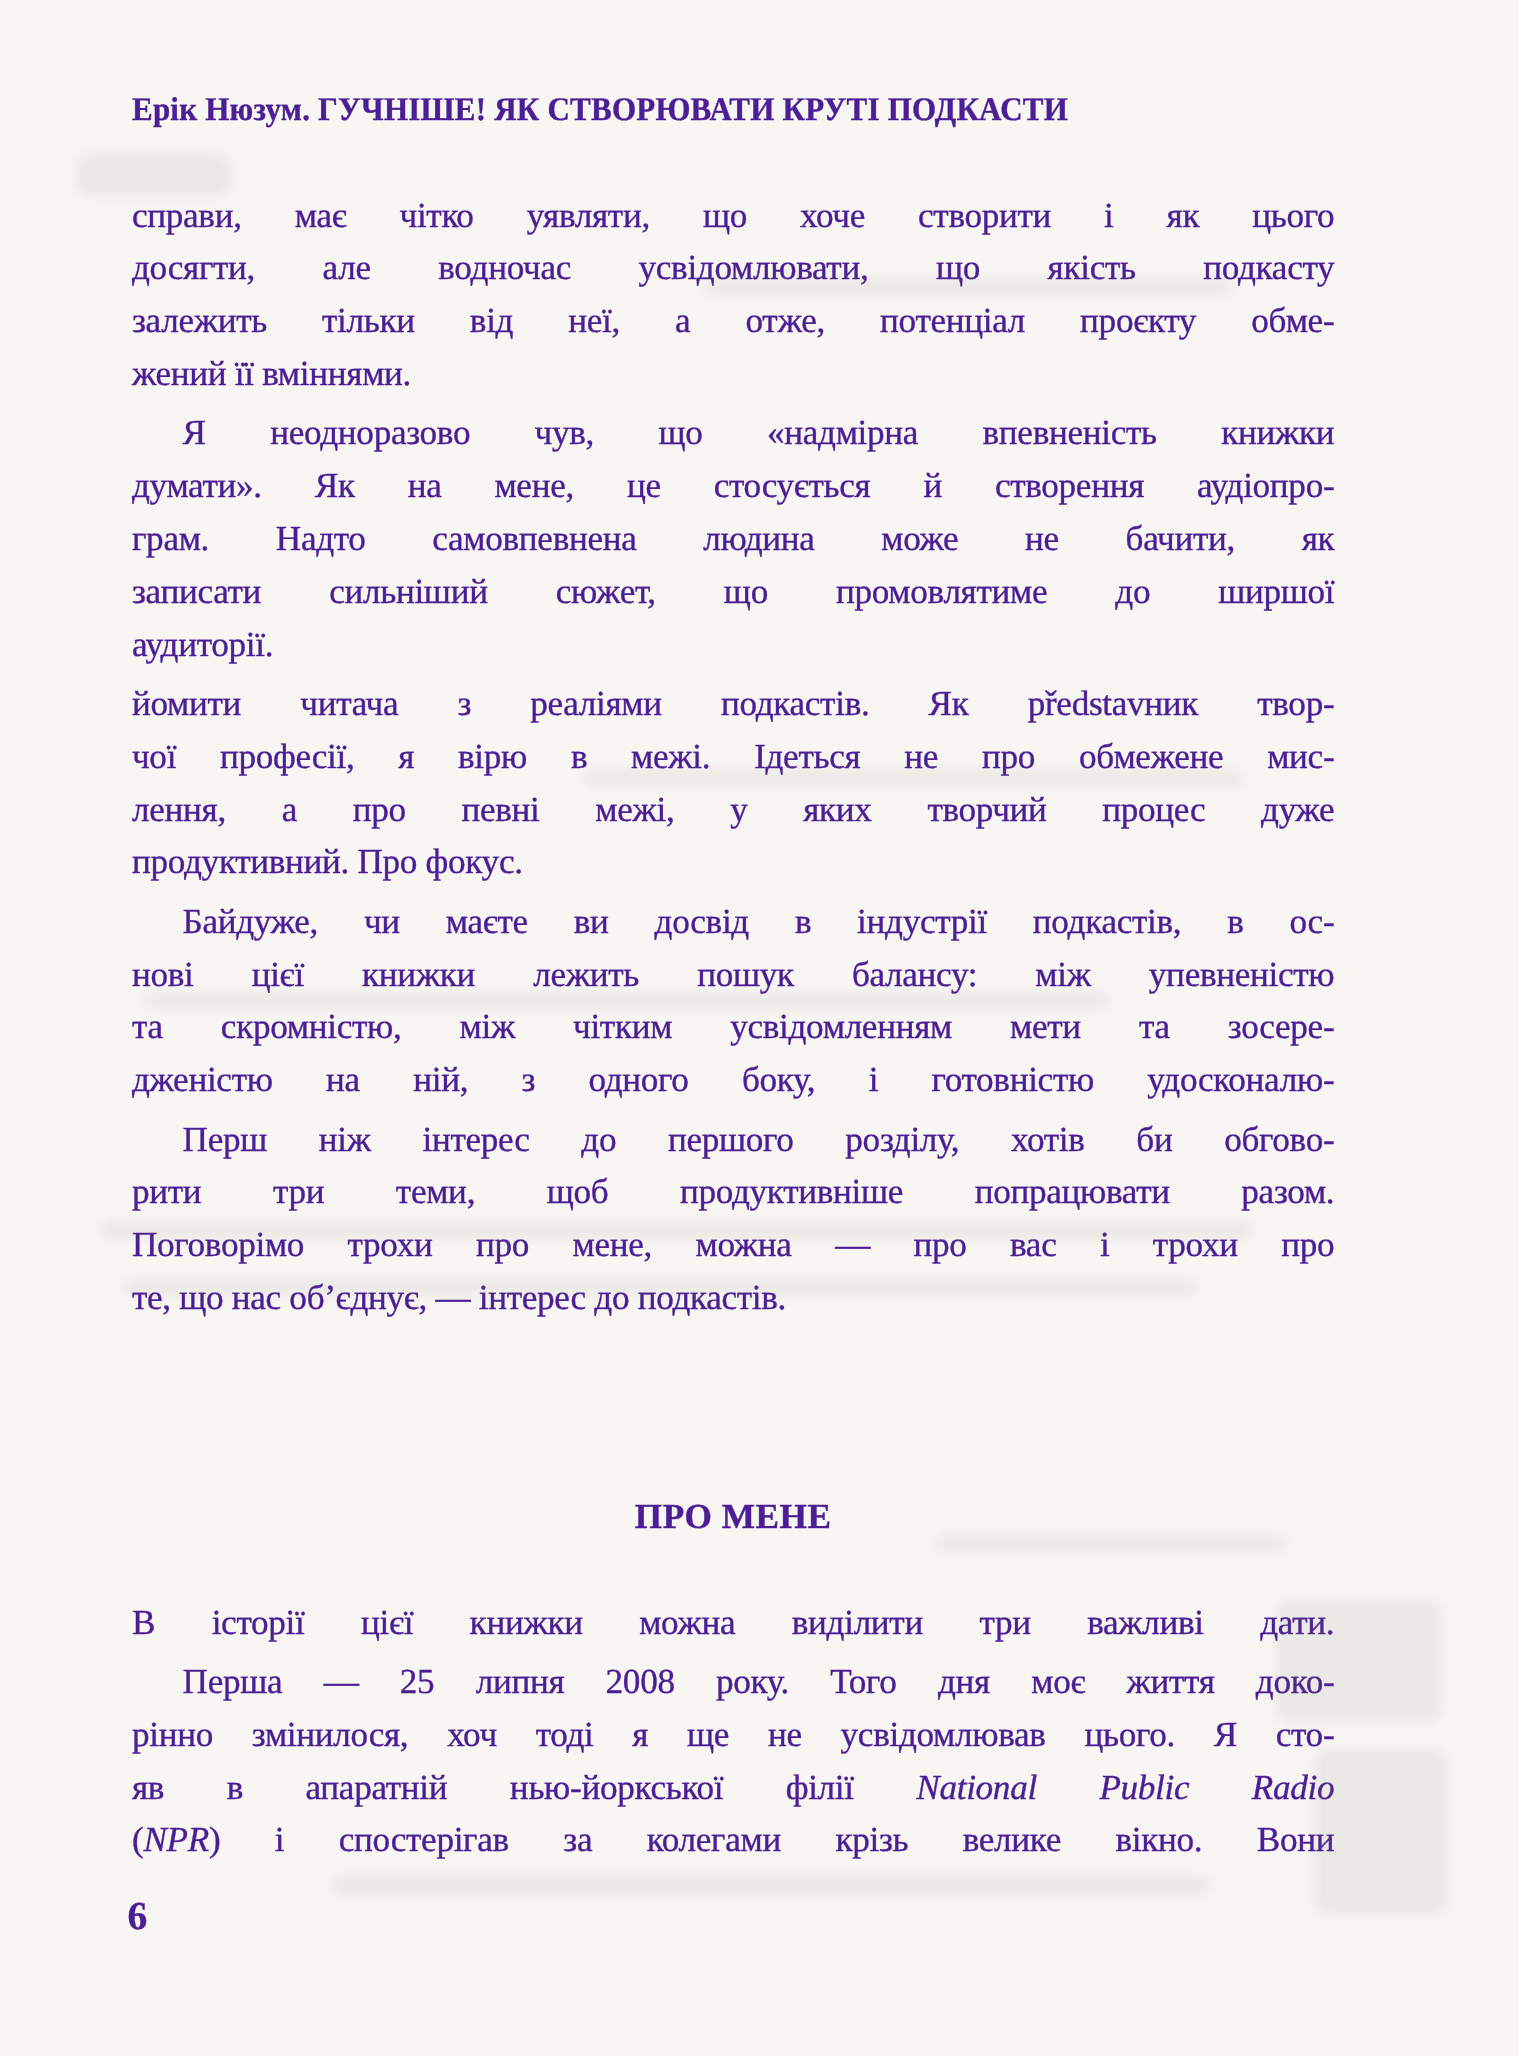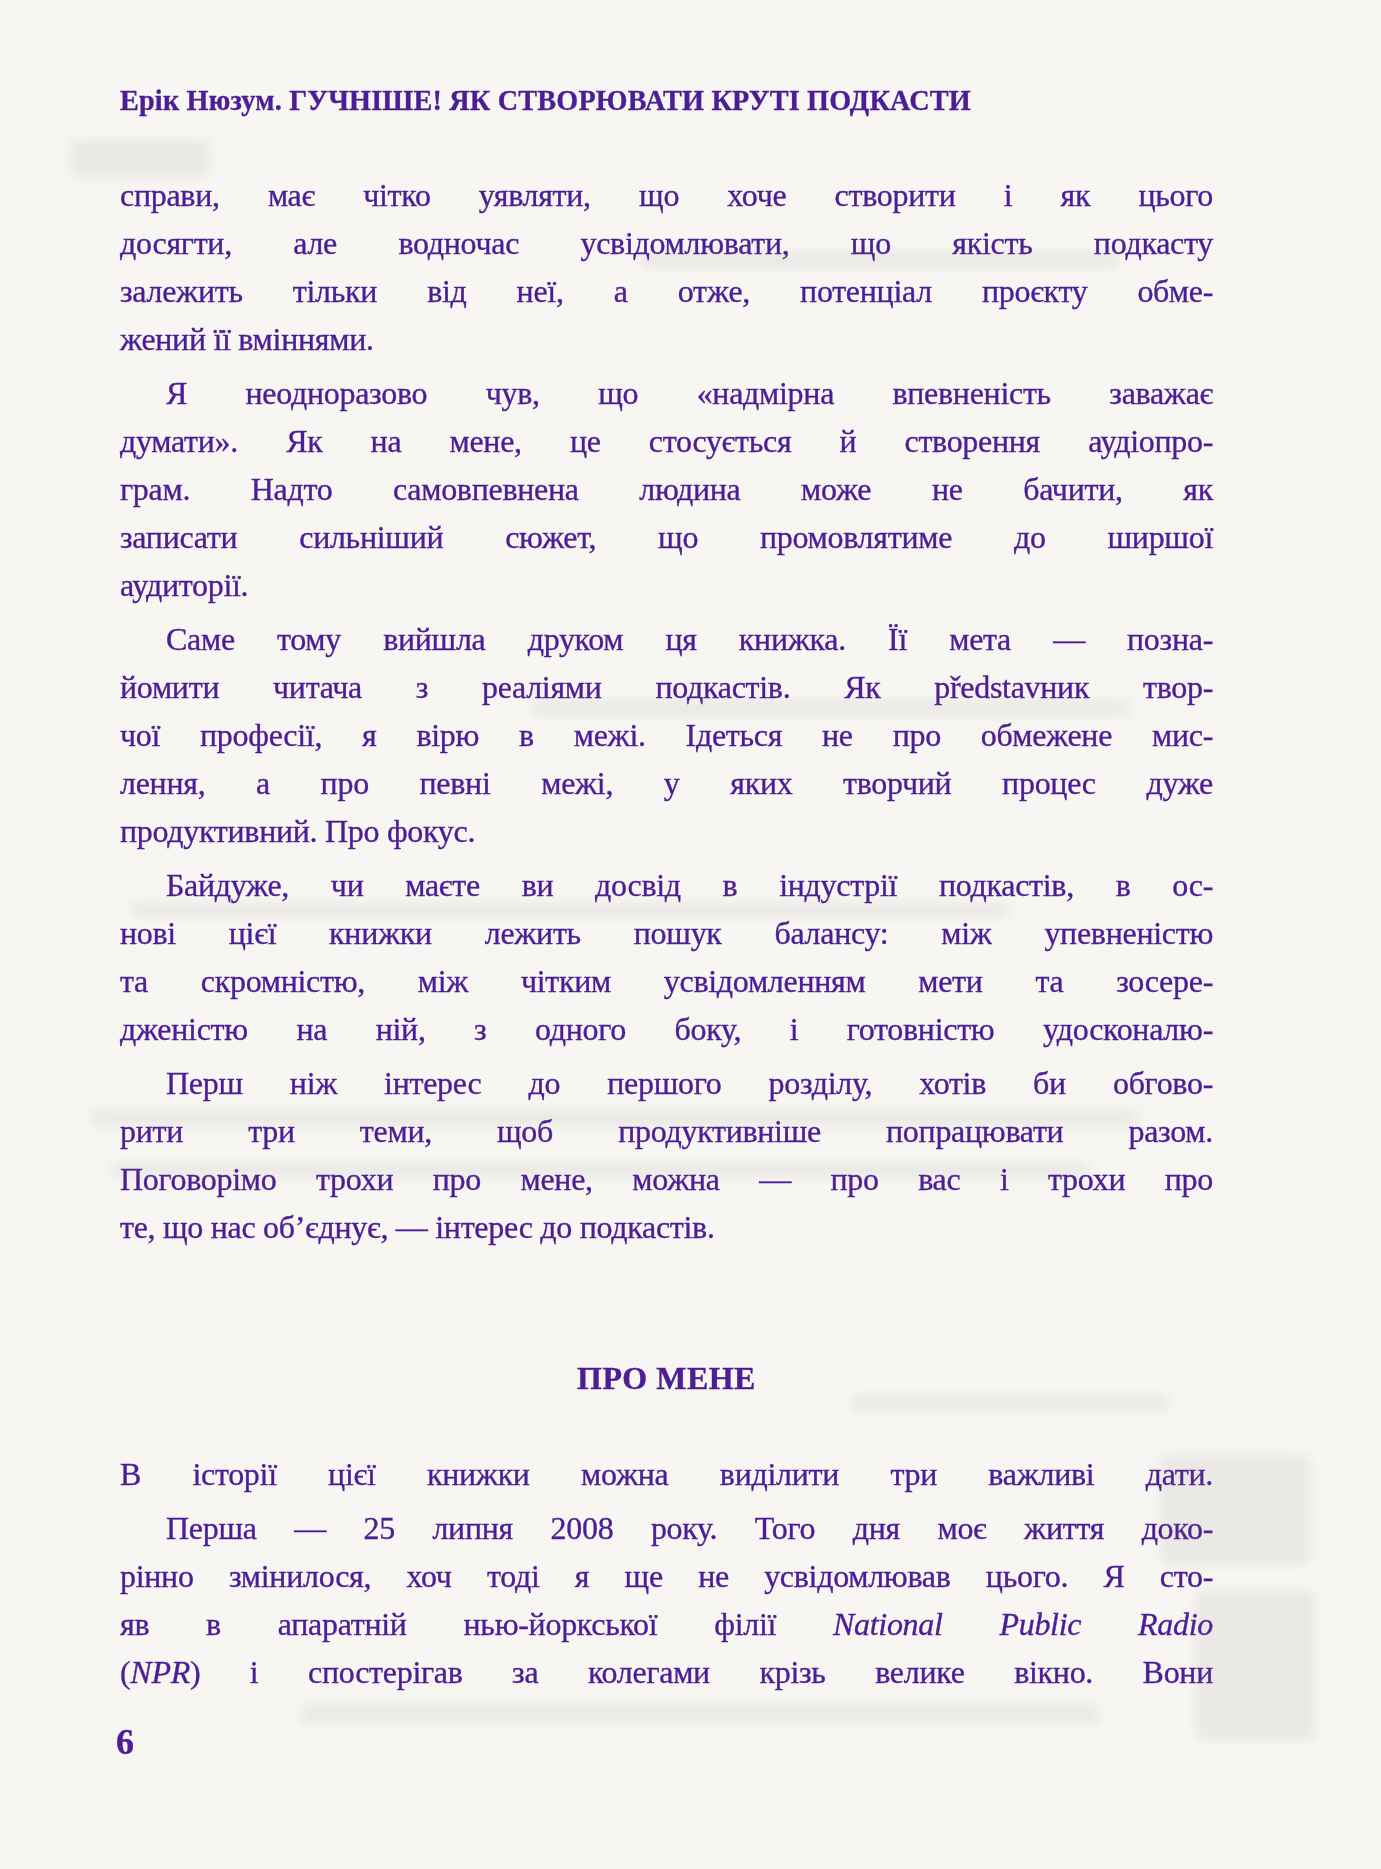--- a/index.html
+++ b/index.html
@@ -89,28 +89,27 @@
   <div class="running-header">Ерік Нюзум. ГУЧНІШЕ! ЯК СТВОРЮВАТИ КРУТІ ПОДКАСТИ</div>
 
   <div class="body-block" id="body1">
       <div class="para">
         <div class="line"><span>справи, має чітко уявляти, що хоче створити і як цього</span></div>
         <div class="line"><span>досягти, але водночас усвідомлювати, що якість подкасту</span></div>
         <div class="line"><span>залежить тільки від неї, а отже, потенціал проєкту обме-</span></div>
         <div class="line flush"><span>жений її вміннями.</span></div>
       </div>
       <div class="para">
-        <div class="line indent"><span>Я неодноразово чув, що «надмірна впевненість заважає</span></div>
+        <div class="line indent"><span>Я неодноразово чув, що «надмірна впевненість книжки</span></div>
         <div class="line"><span>думати». Як на мене, це стосується й створення аудіопро-</span></div>
         <div class="line"><span>грам. Надто самовпевнена людина може не бачити, як</span></div>
         <div class="line"><span>записати сильніший сюжет, що промовлятиме до ширшої</span></div>
         <div class="line flush"><span>аудиторії.</span></div>
       </div>
       <div class="para">
-        <div class="line indent"><span>Саме тому вийшла друком ця книжка. Її мета — позна-</span></div>
         <div class="line"><span>йомити читача з реаліями подкастів. Як představник твор-</span></div>
         <div class="line"><span>чої професії, я вірю в межі. Ідеться не про обмежене мис-</span></div>
         <div class="line"><span>лення, а про певні межі, у яких творчий процес дуже</span></div>
         <div class="line flush"><span>продуктивний. Про фокус.</span></div>
       </div>
       <div class="para">
         <div class="line indent"><span>Байдуже, чи маєте ви досвід в індустрії подкастів, в ос-</span></div>
         <div class="line"><span>нові цієї книжки лежить пошук балансу: між упевненістю</span></div>
         <div class="line"><span>та скромністю, між чітким усвідомленням мети та зосере-</span></div>
         <div class="line"><span>дженістю на ній, з одного боку, і готовністю удосконалю-</span></div>

